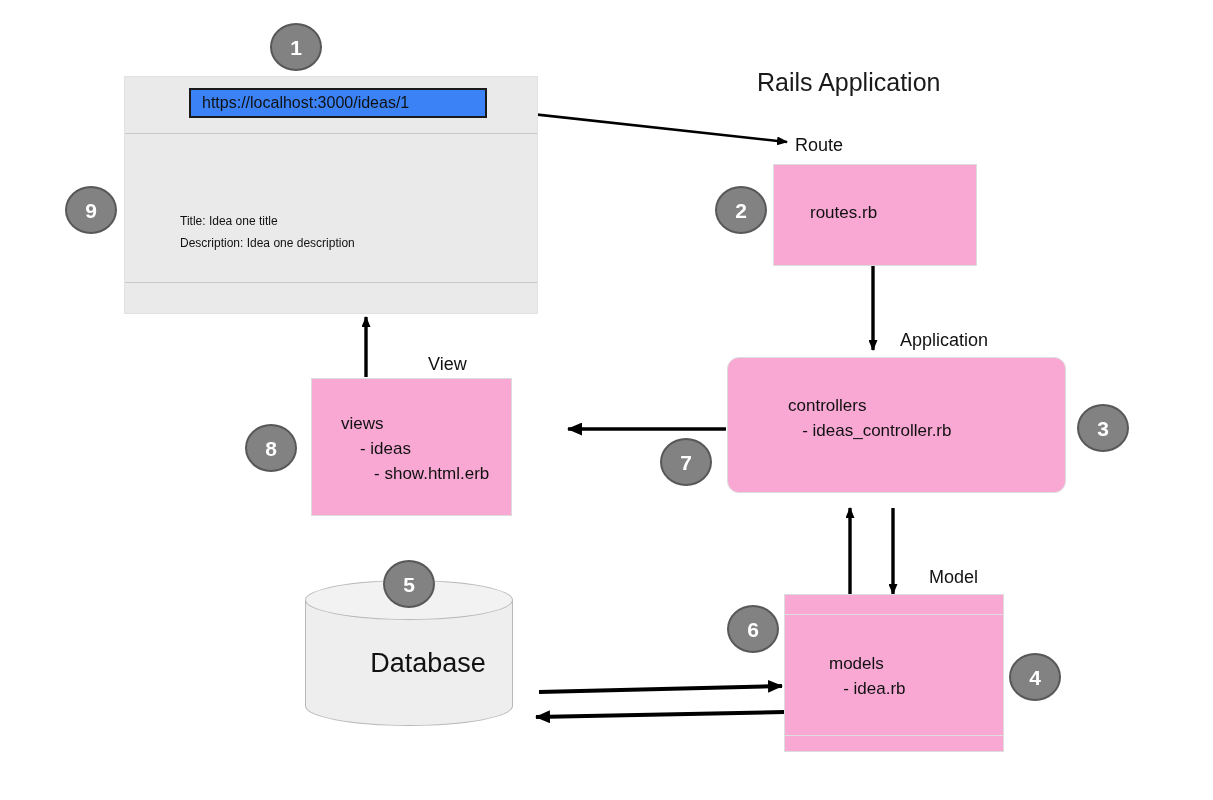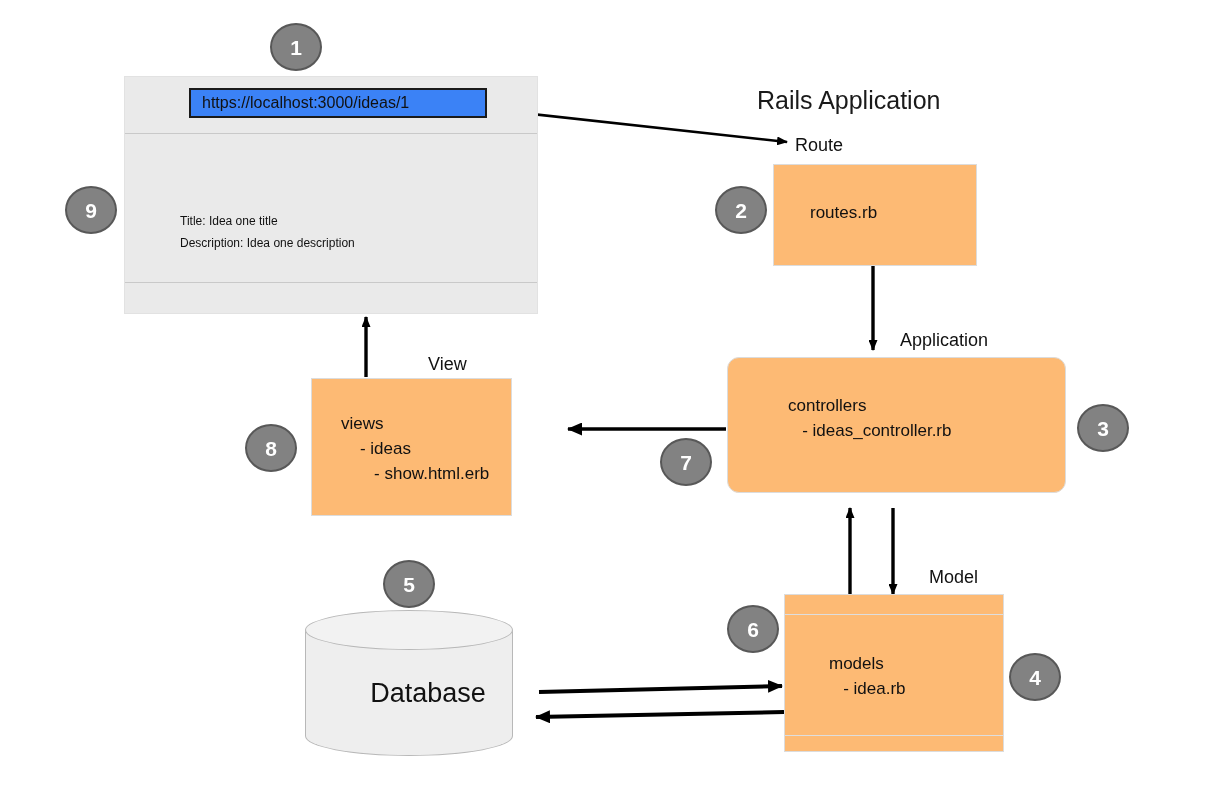--- a/index.html
+++ b/index.html
@@ -58,21 +58,21 @@
   .page-body-text {
     font-size: 12px;
     line-height: 22px;
     color: #111111;
     white-space: pre;
     margin-top: 23px;
   }
 
   
   .gbox {
-    background: #fdba74;
+    background: #f9a8d4;
     border: 1px solid #dcdcdc;
     box-sizing: border-box;
   }
   .gbox.rounded { border-radius: 12px; }
   .box-text {
     font-size: 17px;
     line-height: 25px;
     color: #111111;
     white-space: pre;
   }
@@ -168,21 +168,21 @@
 
     <line x1="850" y1="594" x2="850" y2="508" stroke="#000000" stroke-width="3.4" marker-end="url(#ah)"></line>
 
     <line x1="893" y1="508" x2="893" y2="594" stroke="#000000" stroke-width="3.4" marker-end="url(#ah)"></line>
 
     <line x1="539" y1="692" x2="782" y2="686" stroke="#000000" stroke-width="4" marker-end="url(#ah-big)"></line>
 
     <line x1="784" y1="712" x2="536" y2="717" stroke="#000000" stroke-width="4" marker-end="url(#ah-big)"></line>
   </svg>
 
-  <div class="abs app-title" style="left:757px; top:86px;">Rails Application</div>
+  <div class="abs app-title" style="left:757px; top:68px;">Rails Application</div>
 
   <div class="abs browser" style="left:124px; top:76px; width:414px; height:238px;"></div>
 
   <div class="abs url-bar" style="left:189px; top:88px; width:298px; height:30px;">https://localhost:3000/ideas/1</div>
 
   <div class="abs browser-divider" style="left:125px; top:133px; width:412px;"></div>
 
   <div class="abs browser-divider" style="left:125px; top:282px; width:412px;"></div>
 
   <div class="abs page-body-text" style="left:180px; top:187px;">Title: Idea one title
@@ -211,21 +211,21 @@
 
   <div class="abs node-caption" style="left:929px; top:567px;">Model</div>
 
   <div class="abs gbox" style="left:784px; top:594px; width:220px; height:158px;">
     <div class="abs model-divider" style="left:0px; top:19px; width:218px;"></div>
     <div class="abs model-divider" style="left:0px; top:140px; width:218px;"></div>
     <div class="abs box-text" style="left:44px; top:56px;">models
    - idea.rb</div>
   </div>
 
-  <div class="abs db-wrap" style="left:305px; top:610px; width:246px; height:146px;">
+  <div class="abs db-wrap" style="left:305px; top:580px; width:246px; height:146px;">
     <div class="db-bottom" style="top:106px; width:208px; height:40px;"></div>
     <div class="db-body" style="top:20px; width:208px; height:106px;"></div>
     <div class="db-top" style="top:0px; width:208px; height:40px;"></div>
     <div class="db-label" style="top:68px;">Database</div>
   </div>
 
   <div class="abs badge" style="left:270px; top:23px;">1</div>
 
   <div class="abs badge" style="left:715px; top:186px;">2</div>
 

